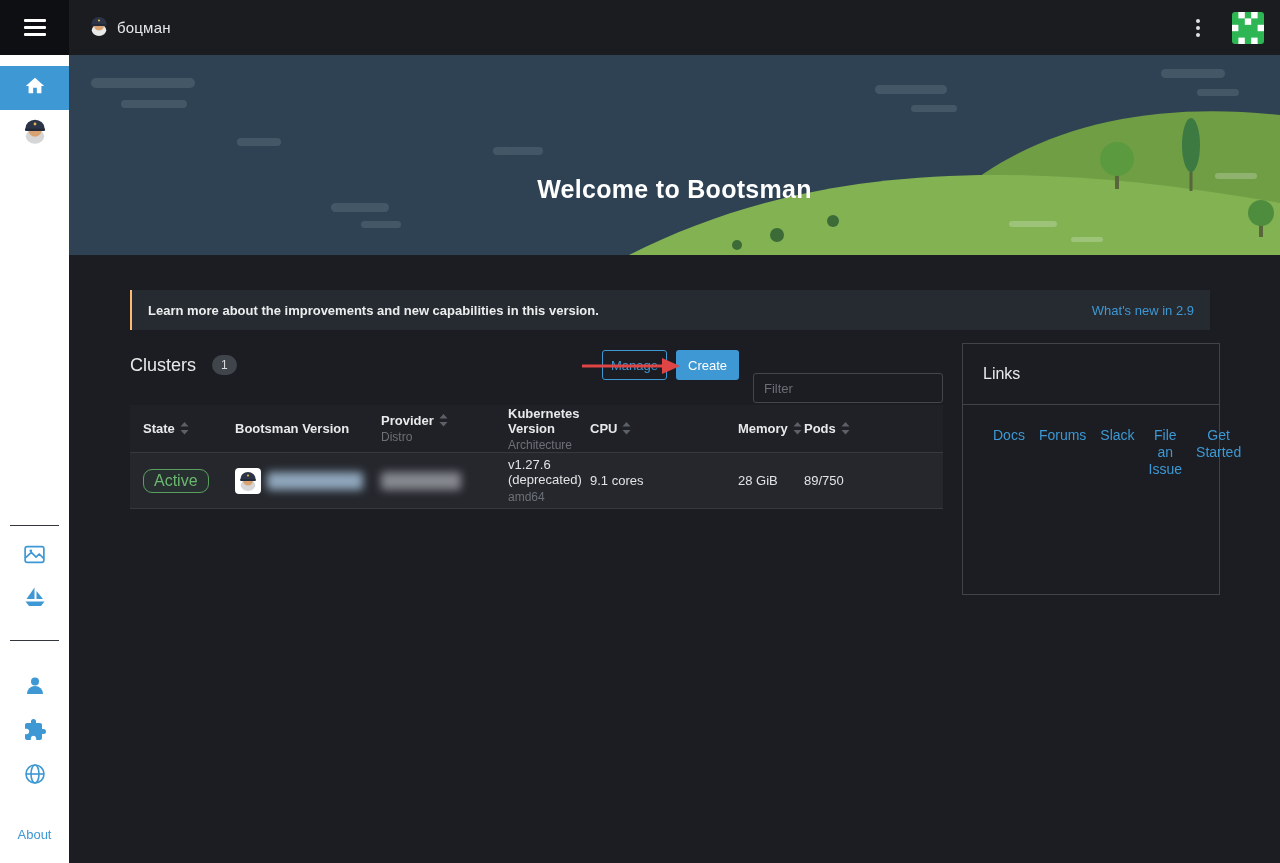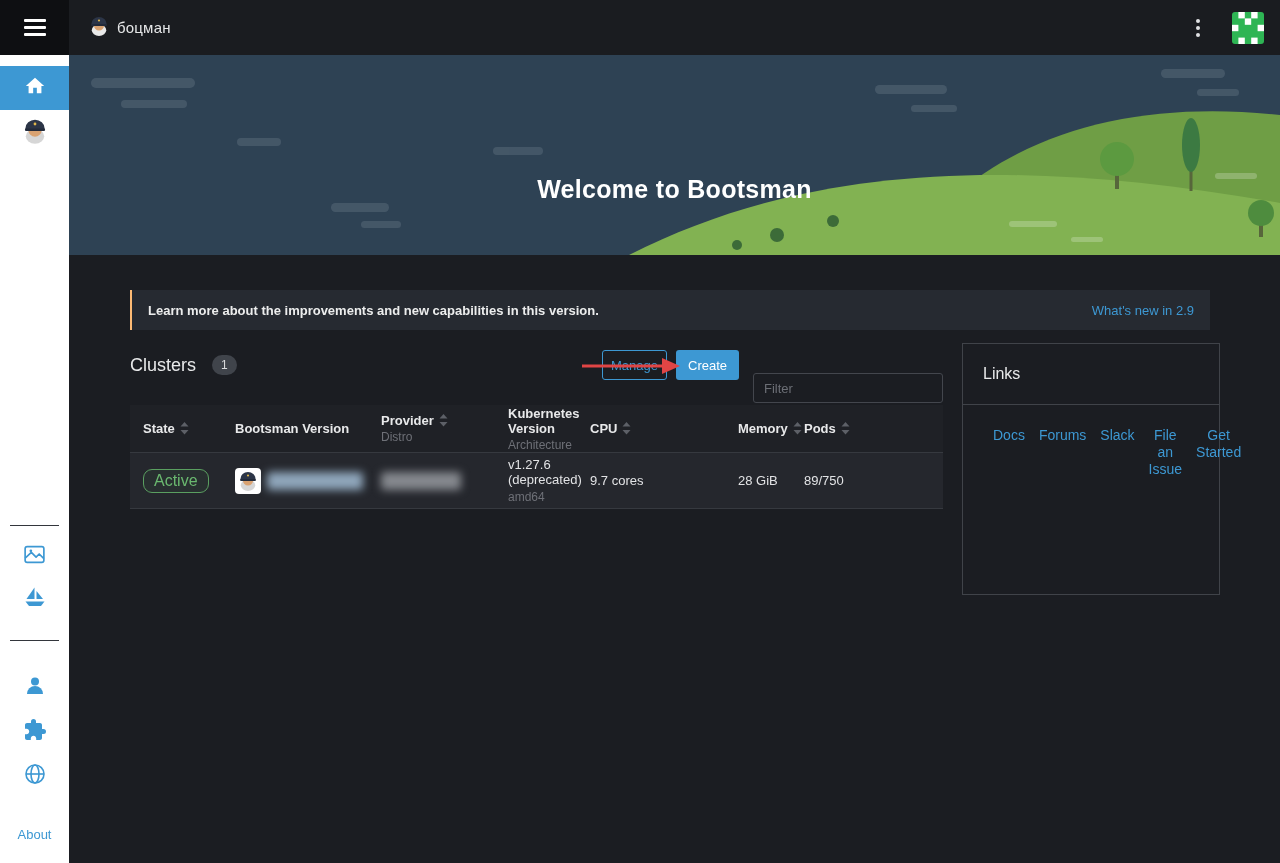--- a/index.html
+++ b/index.html
@@ -358,17 +358,17 @@
       </span>
       <span class="blur-block blur-name"></span>
     </div>
     <div class="td">
       <span class="blur-block blur-version"></span>
     </div>
     <div class="td two-line">
       <span>v1.27.6 (deprecated)</span>
       <span class="td-sub">amd64</span>
     </div>
-    <div class="td">9.7 cores</div>
+    <div class="td">9.1 cores</div>
     <div class="td">28 GiB</div>
     <div class="td">89/750</div>
   </div>
 </div>
 
 </body></html>

